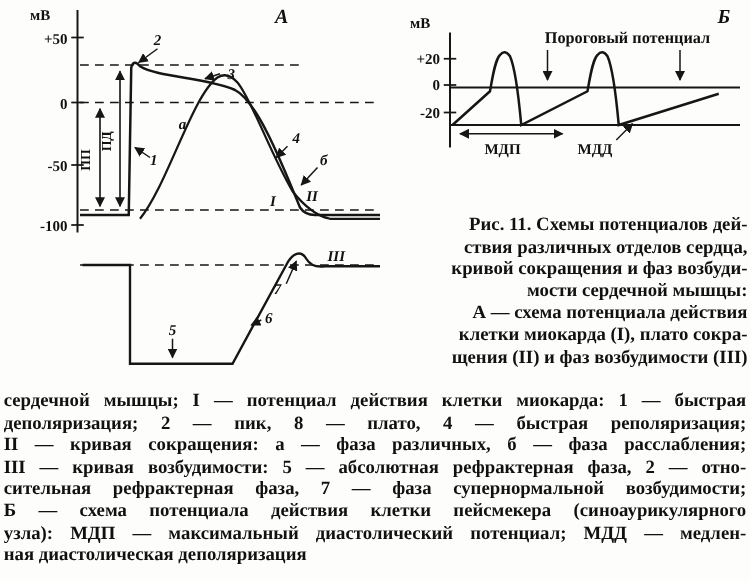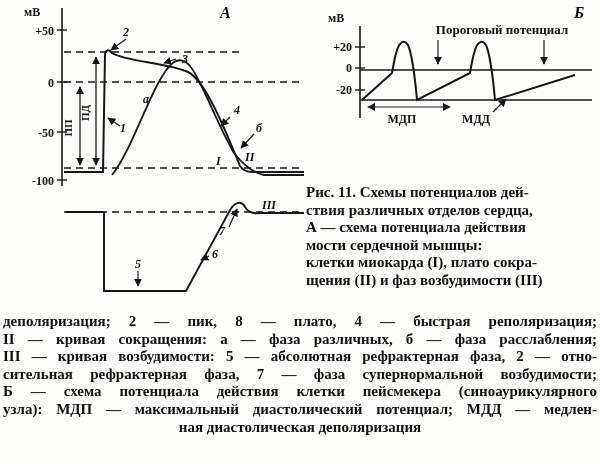--- a/index.html
+++ b/index.html
@@ -16,29 +16,29 @@
     font-family:"Liberation Serif",serif;
     font-weight:bold;
   }
   .t12{font-size:12px;}
   .t11{font-size:11px;}
   .t13{font-size:13px;}
   .corner{font-size:16px;font-style:italic;}
   .num{font-size:12px;font-style:italic;}
   .roman{font-size:12px;font-style:italic;}
   .caption{
-    position:absolute;left:306px;top:184px;width:292px;
-    font-size:15px;line-height:17.6px;font-weight:bold;text-align:left;
+    position:absolute;left:306px;top:172px;width:292px;
+    font-size:15px;line-height:17.6px;font-weight:bold;text-align:right;
   }
   .bodytext{
     position:absolute;left:3px;top:313px;width:594px;
     font-size:15px;line-height:17.6px;font-weight:bold;
   }
   .bodytext .jline{text-align:justify;text-align-last:justify;}
-  .bodytext .cline{text-align:center;}
+  .bodytext .cline{text-align:left;}
   .stroke{stroke:#161616;fill:none;}
 </style>
 </head>
 <body>
 
 <div class="page">
 
   <svg class="svgA" width="314" height="312" viewBox="0 0 314 312">
     <defs>
       <marker id="arrA" viewBox="0 0 10 10" refX="9" refY="5" markerWidth="8" markerHeight="8" markerUnits="userSpaceOnUse" orient="auto-start-reverse">
@@ -151,27 +151,29 @@
     <line class="stroke" x1="48" y1="107" x2="130" y2="107" stroke-width="1.2" marker-start="url(#arrB)" marker-end="url(#arrB)"></line>
     <text class="t12" x="82" y="123" text-anchor="middle">МДП</text>
 
     <line class="stroke" x1="173" y1="112" x2="186" y2="99" stroke-width="1.2" marker-end="url(#arrB)"></line>
     <text class="t12" x="156" y="123" text-anchor="middle">МДД</text>
   </svg>
 
   <div class="caption">
     <div>Рис. 11. Схемы потенциалов дей-</div>
     <div>ствия различных отделов сердца,</div>
+    <div>кривой сокращения и фаз возбуди-</div>
+    <div>мости сердечной мышцы:</div>
     <div>А — схема потенциала действия</div>
-    <div>мости сердечной мышцы:</div>
     <div>клетки миокарда (I), плато сокра-</div>
     <div>щения (II) и фаз возбудимости (III)</div>
   </div>
 
   <div class="bodytext">
+    <div class="jline">сердечной мышцы; I — потенциал действия клетки миокарда: 1 — быстрая</div>
     <div class="jline">деполяризация; 2 — пик, 8 — плато, 4 — быстрая реполяризация;</div>
     <div class="jline">II — кривая сокращения: а — фаза различных, б — фаза расслабления;</div>
     <div class="jline">III — кривая возбудимости: 5 — абсолютная рефрактерная фаза, 2 — отно-</div>
     <div class="jline">сительная рефрактерная фаза, 7 — фаза супернормальной возбудимости;</div>
     <div class="jline">Б — схема потенциала действия клетки пейсмекера (синоаурикулярного</div>
     <div class="jline">узла): МДП — максимальный диастолический потенциал; МДД — медлен-</div>
     <div class="cline">ная диастолическая деполяризация</div>
   </div>
 
 </div>

